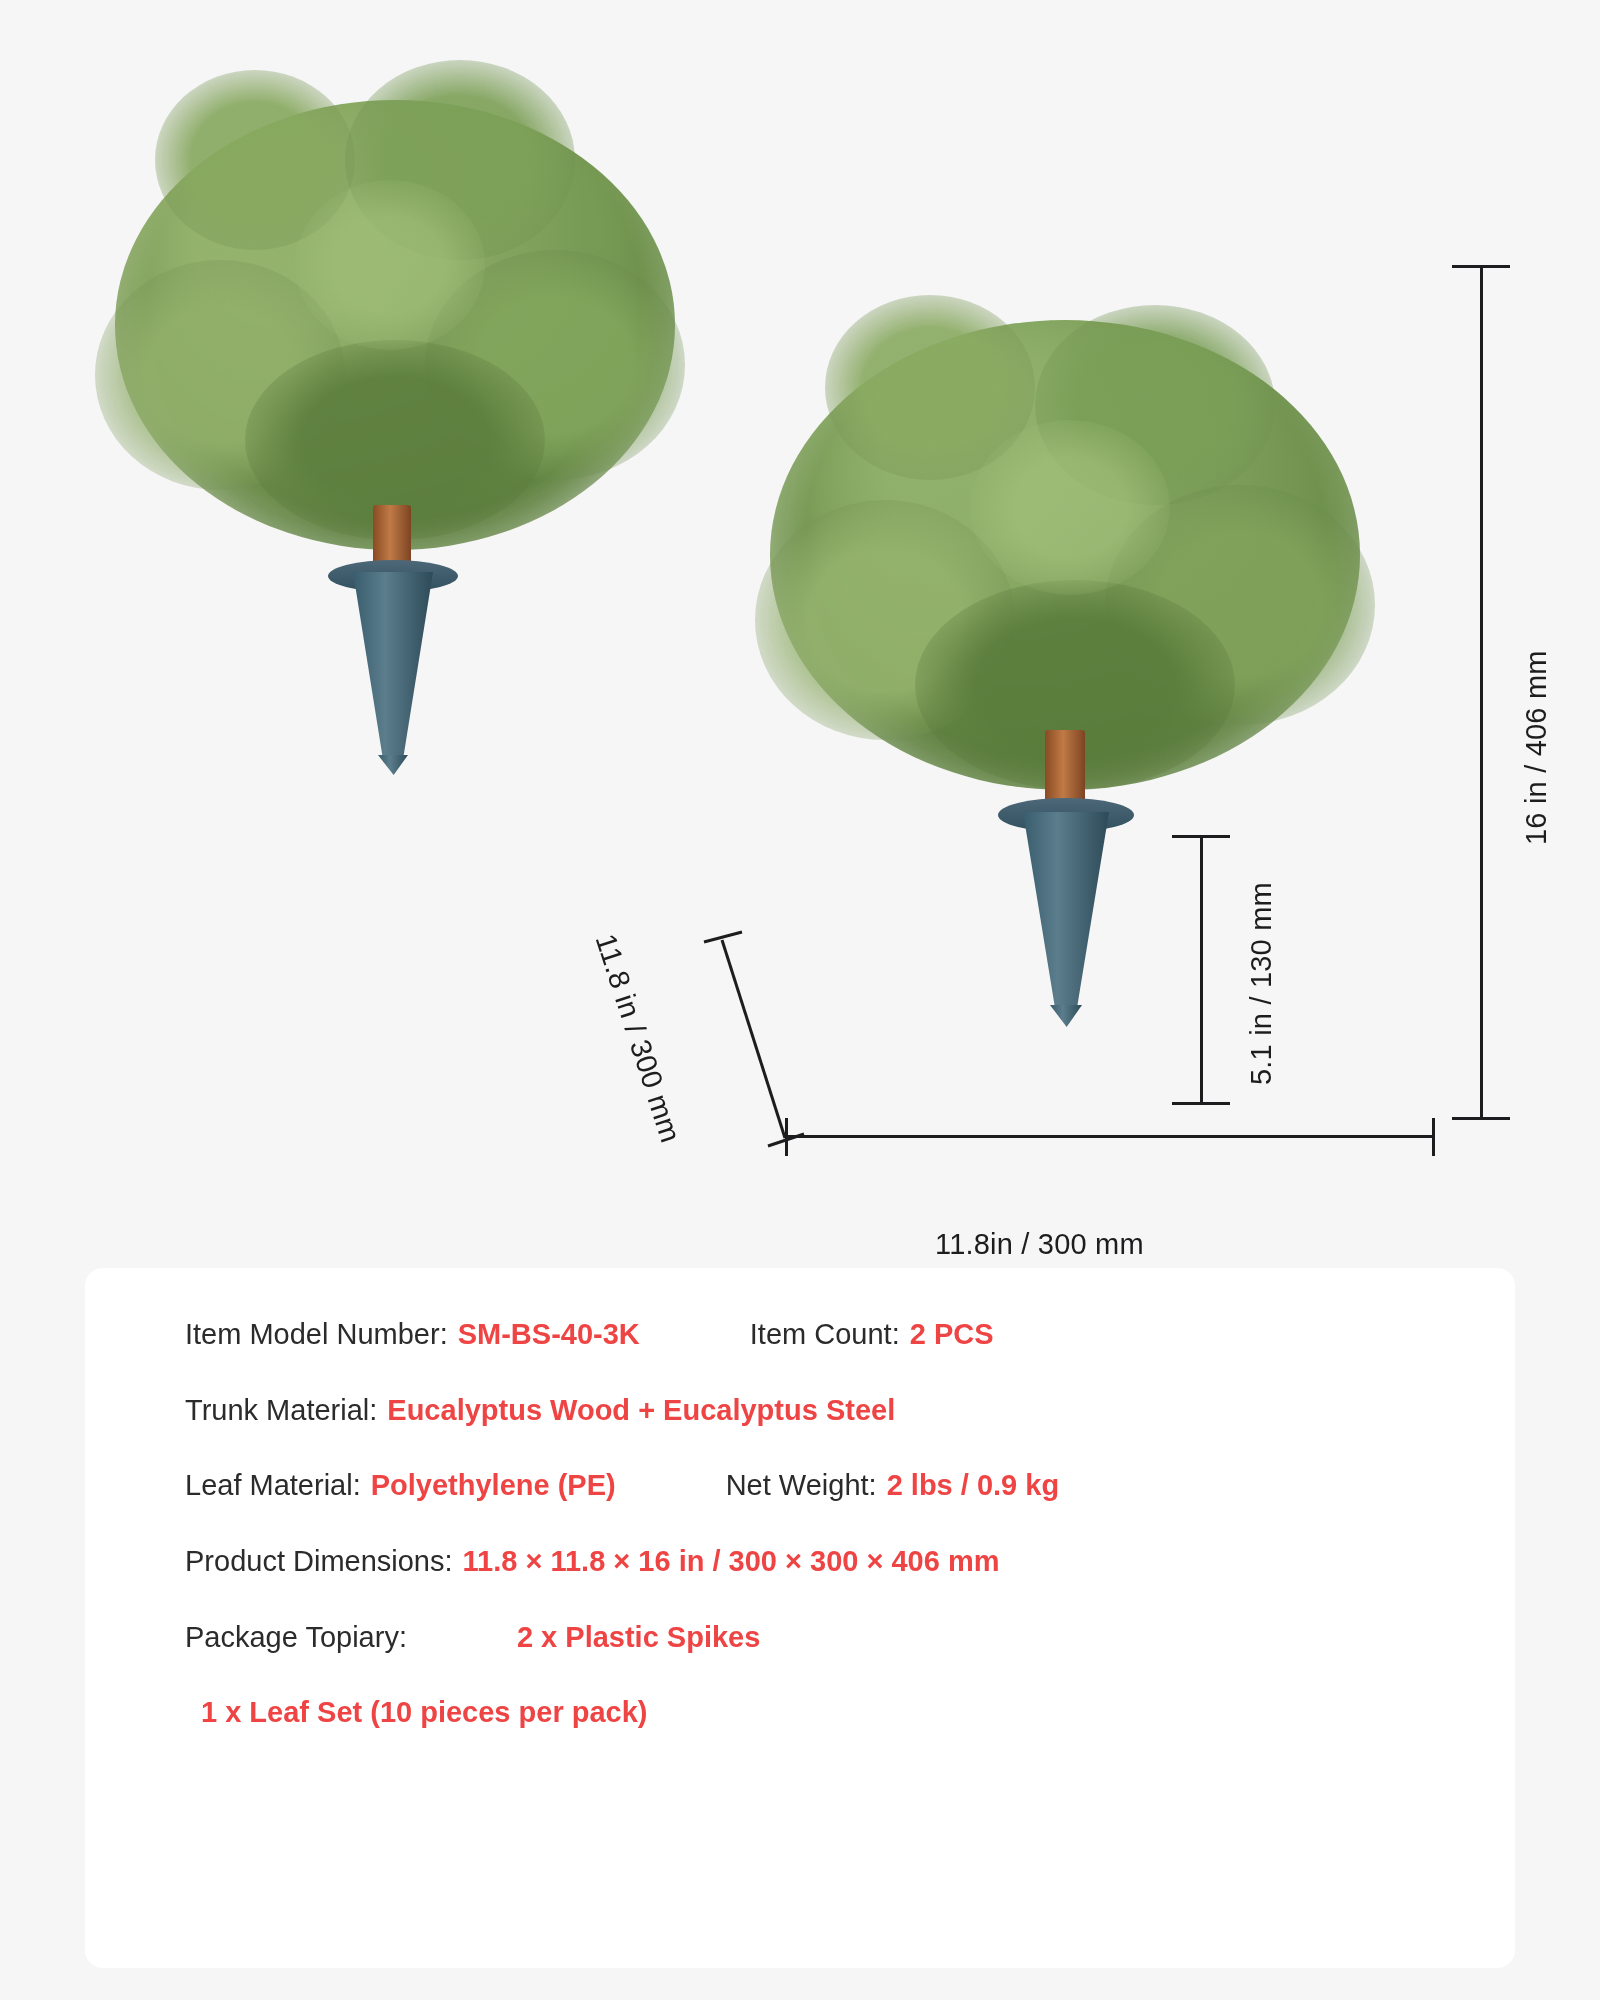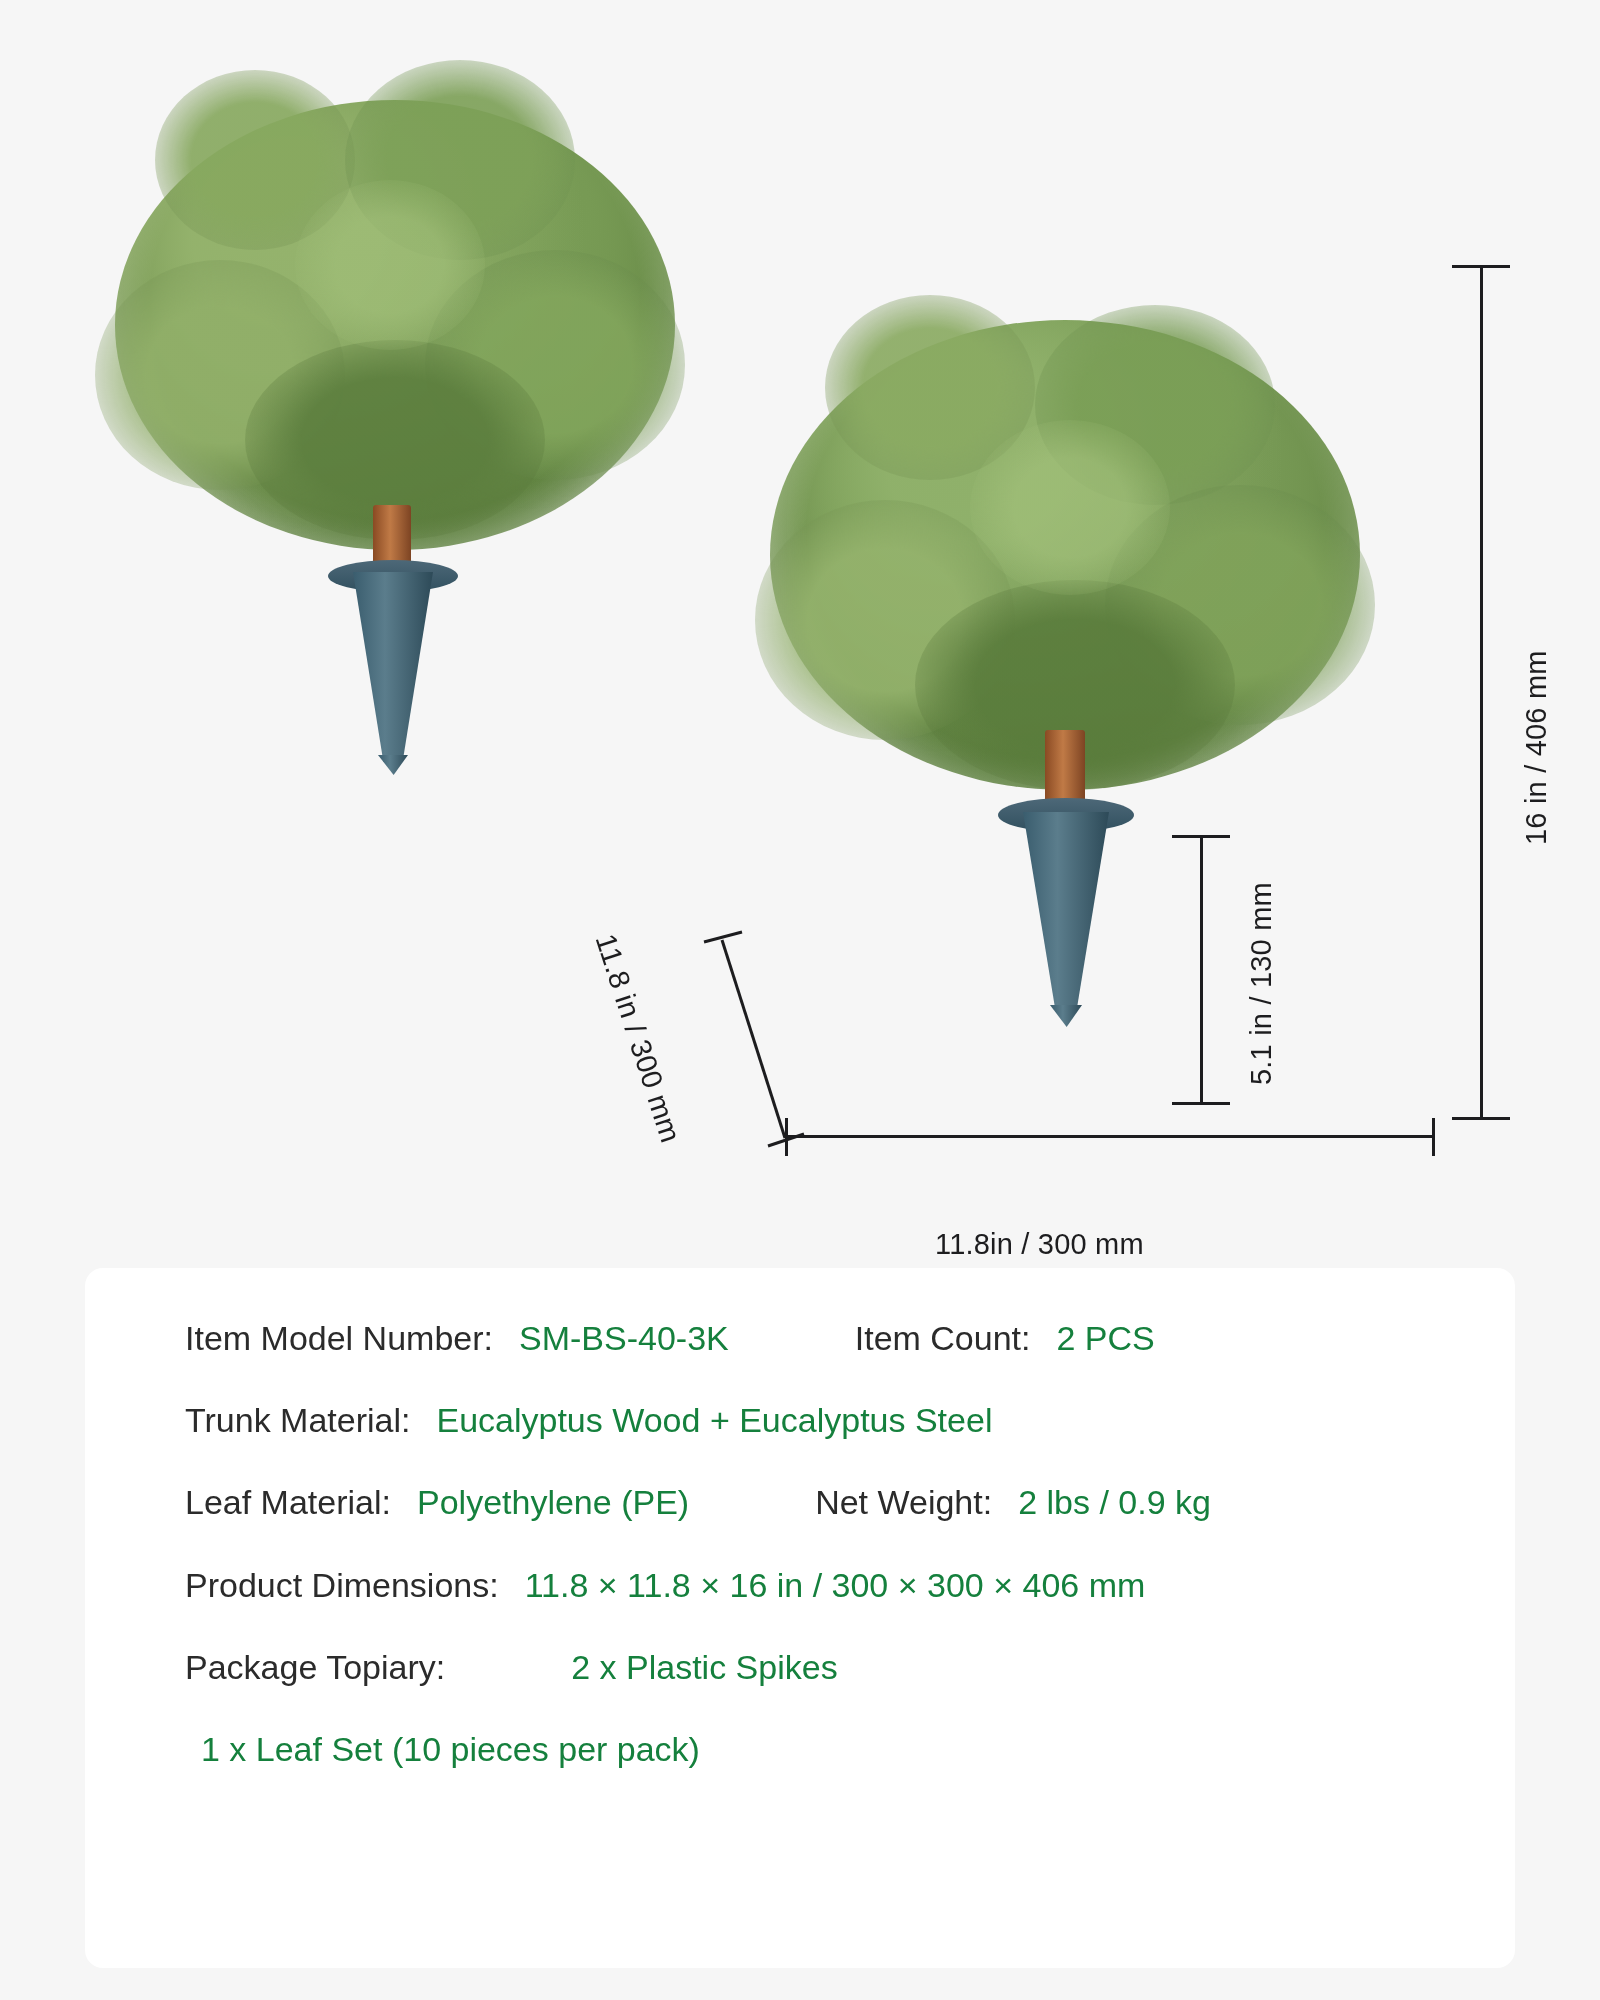--- a/index.html
+++ b/index.html
@@ -79,26 +79,25 @@
     border-radius: 18px;
   }
   .spec-rows {
     padding: 48px 0 0 0;
   }
   .spec-row {
     display: flex;
     align-items: baseline;
     padding: 0 0 0 100px;
     margin-bottom: 38px;
-    font-size: 34px;
+    font-size: 29px;
     line-height: 1.3;
-    gap: 16px;
   }
   .lbl { color: #2b2b2b; }
-  .val { color: #15803d; font-weight: normal; margin-left: 10px; }
+  .val { color: #ef4444; font-weight: bold; margin-left: 10px; }
   .spec-row .second { margin-left: 110px; }
 </style>
 </head>
 <body>
 
 <div class="page">
 
   <div class="hero">
 
     <div class="plant" style="left:95px; top:60px; width:590px; height:830px;">

